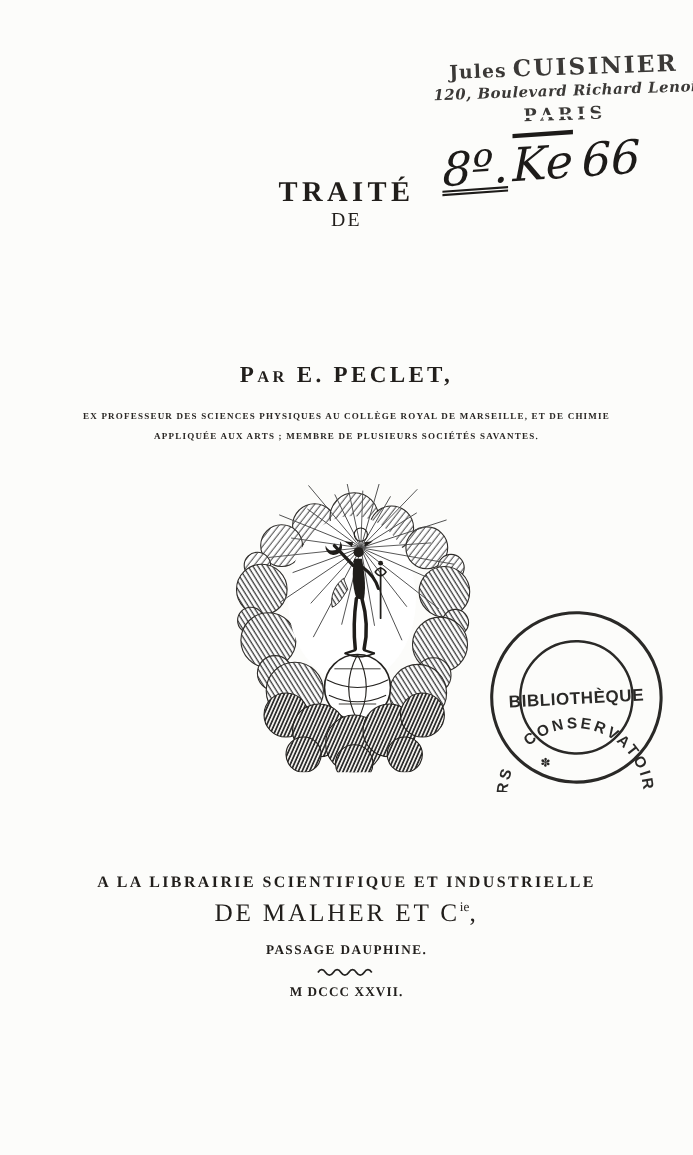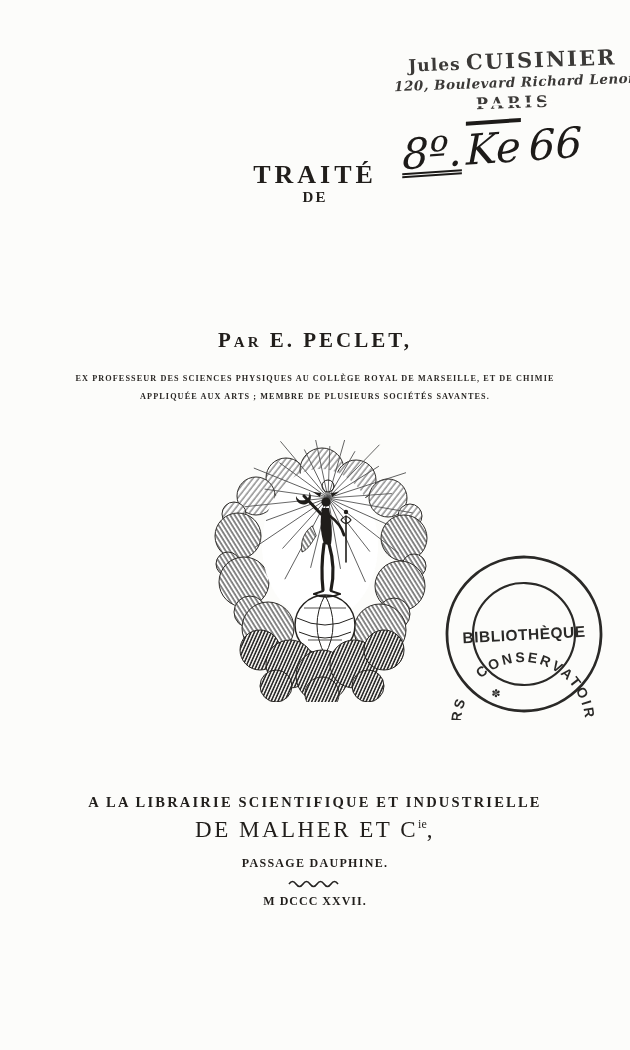--- a/index.html
+++ b/index.html
@@ -24,21 +24,21 @@
   
   .shelfmark{position:absolute;left:402px;top:126px;font-family:"DejaVu Serif",serif;
              font-style:italic;font-size:42px;line-height:1.1;color:#1d1b19;
              transform:rotate(-4deg) skewX(-4deg);white-space:nowrap;}
   .sm1{text-decoration:underline double;text-underline-offset:4px;text-decoration-thickness:1.5px;}
   .sm2{text-decoration:overline;margin-left:4px;}
   .sm3{margin-left:8px;}
 
   
   .series{top:136px;font-size:26px;font-weight:bold;letter-spacing:4px;margin-top:24px;}
-  .connector{top:189px;font-size:15px;font-weight:bold;letter-spacing:2px;}
+  .connector{top:189px;font-size:18px;font-weight:normal;letter-spacing:2px;}
   .main-title{top:228px;font-size:72px;font-weight:bold;letter-spacing:4px;}
   .byline{top:328px;font-size:21px;font-weight:bold;letter-spacing:3px;font-variant:small-caps;}
   .cred{font-size:8.2px;font-weight:bold;letter-spacing:1.1px;color:#2a2724;}
   .cred1{top:374px;}
   .cred2{top:392px;}
 
   .imp-city{top:741px;font-size:28px;font-weight:bold;letter-spacing:2px;}
   .imp-pub1{top:794px;font-size:14.5px;font-weight:bold;letter-spacing:2.2px;}
   .imp-pub2{top:817px;font-size:23px;letter-spacing:2.5px;}
   .imp-sup{font-size:12px;position:relative;top:-9px;letter-spacing:0;}

